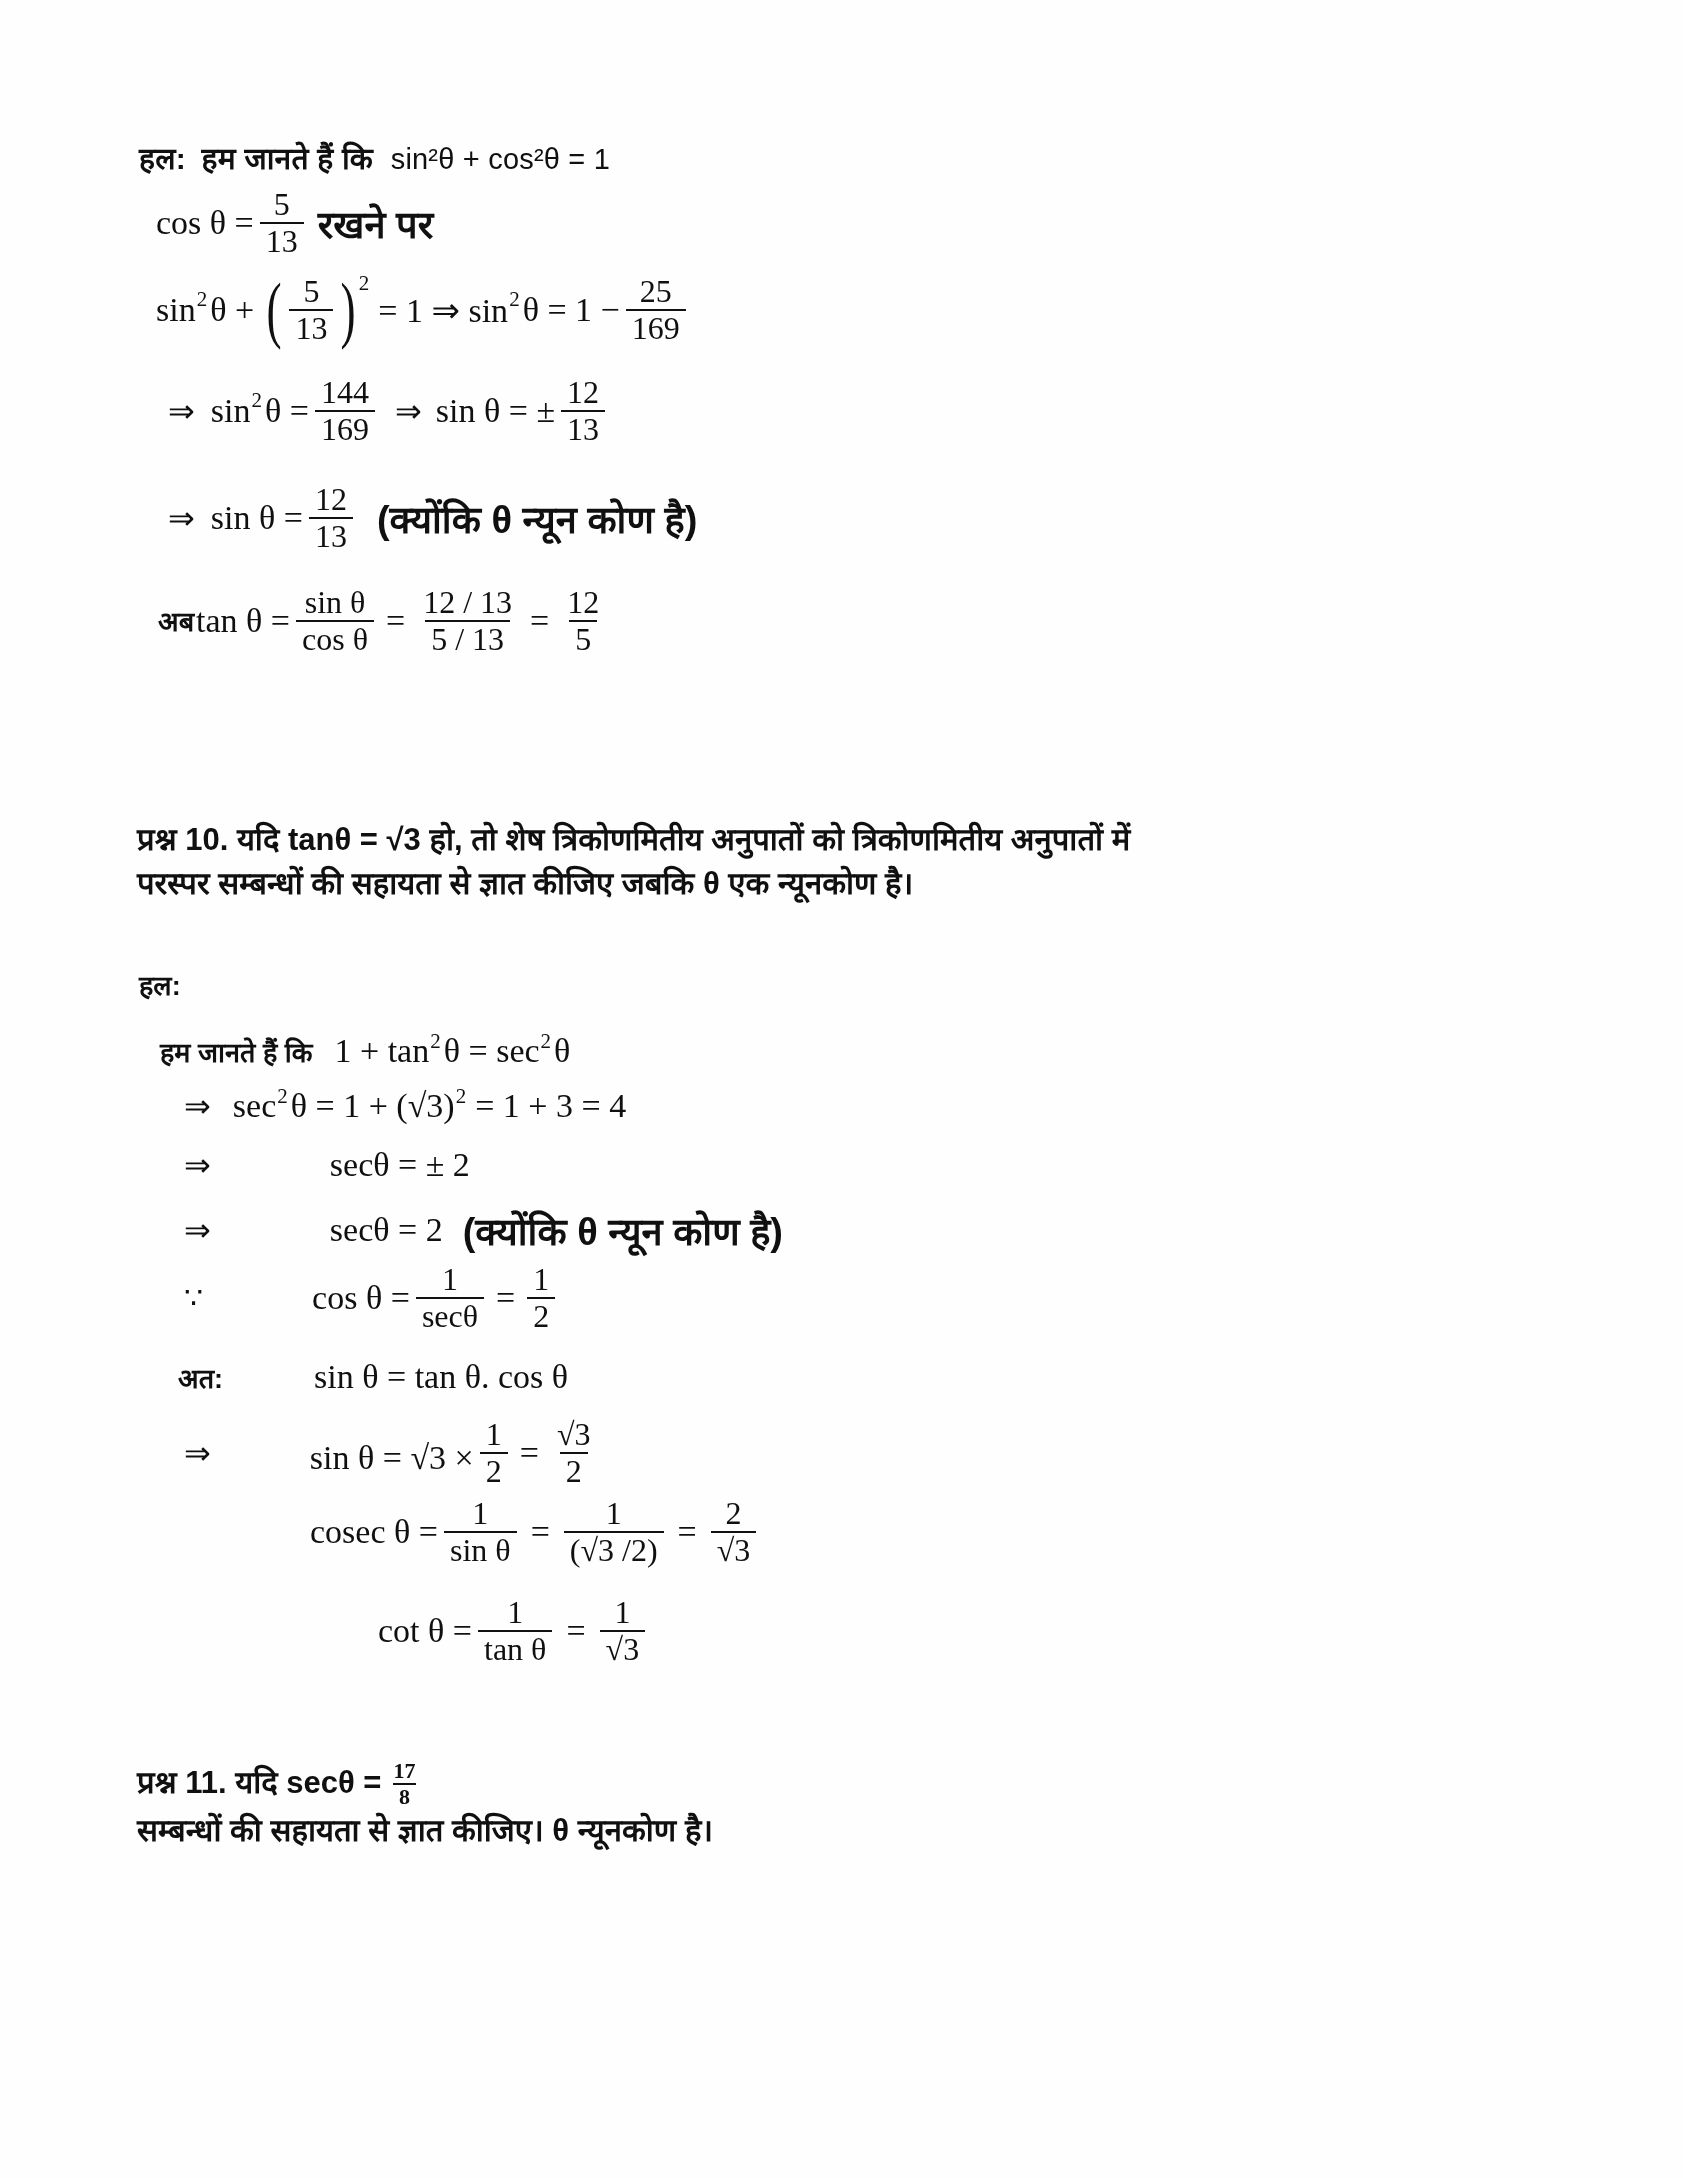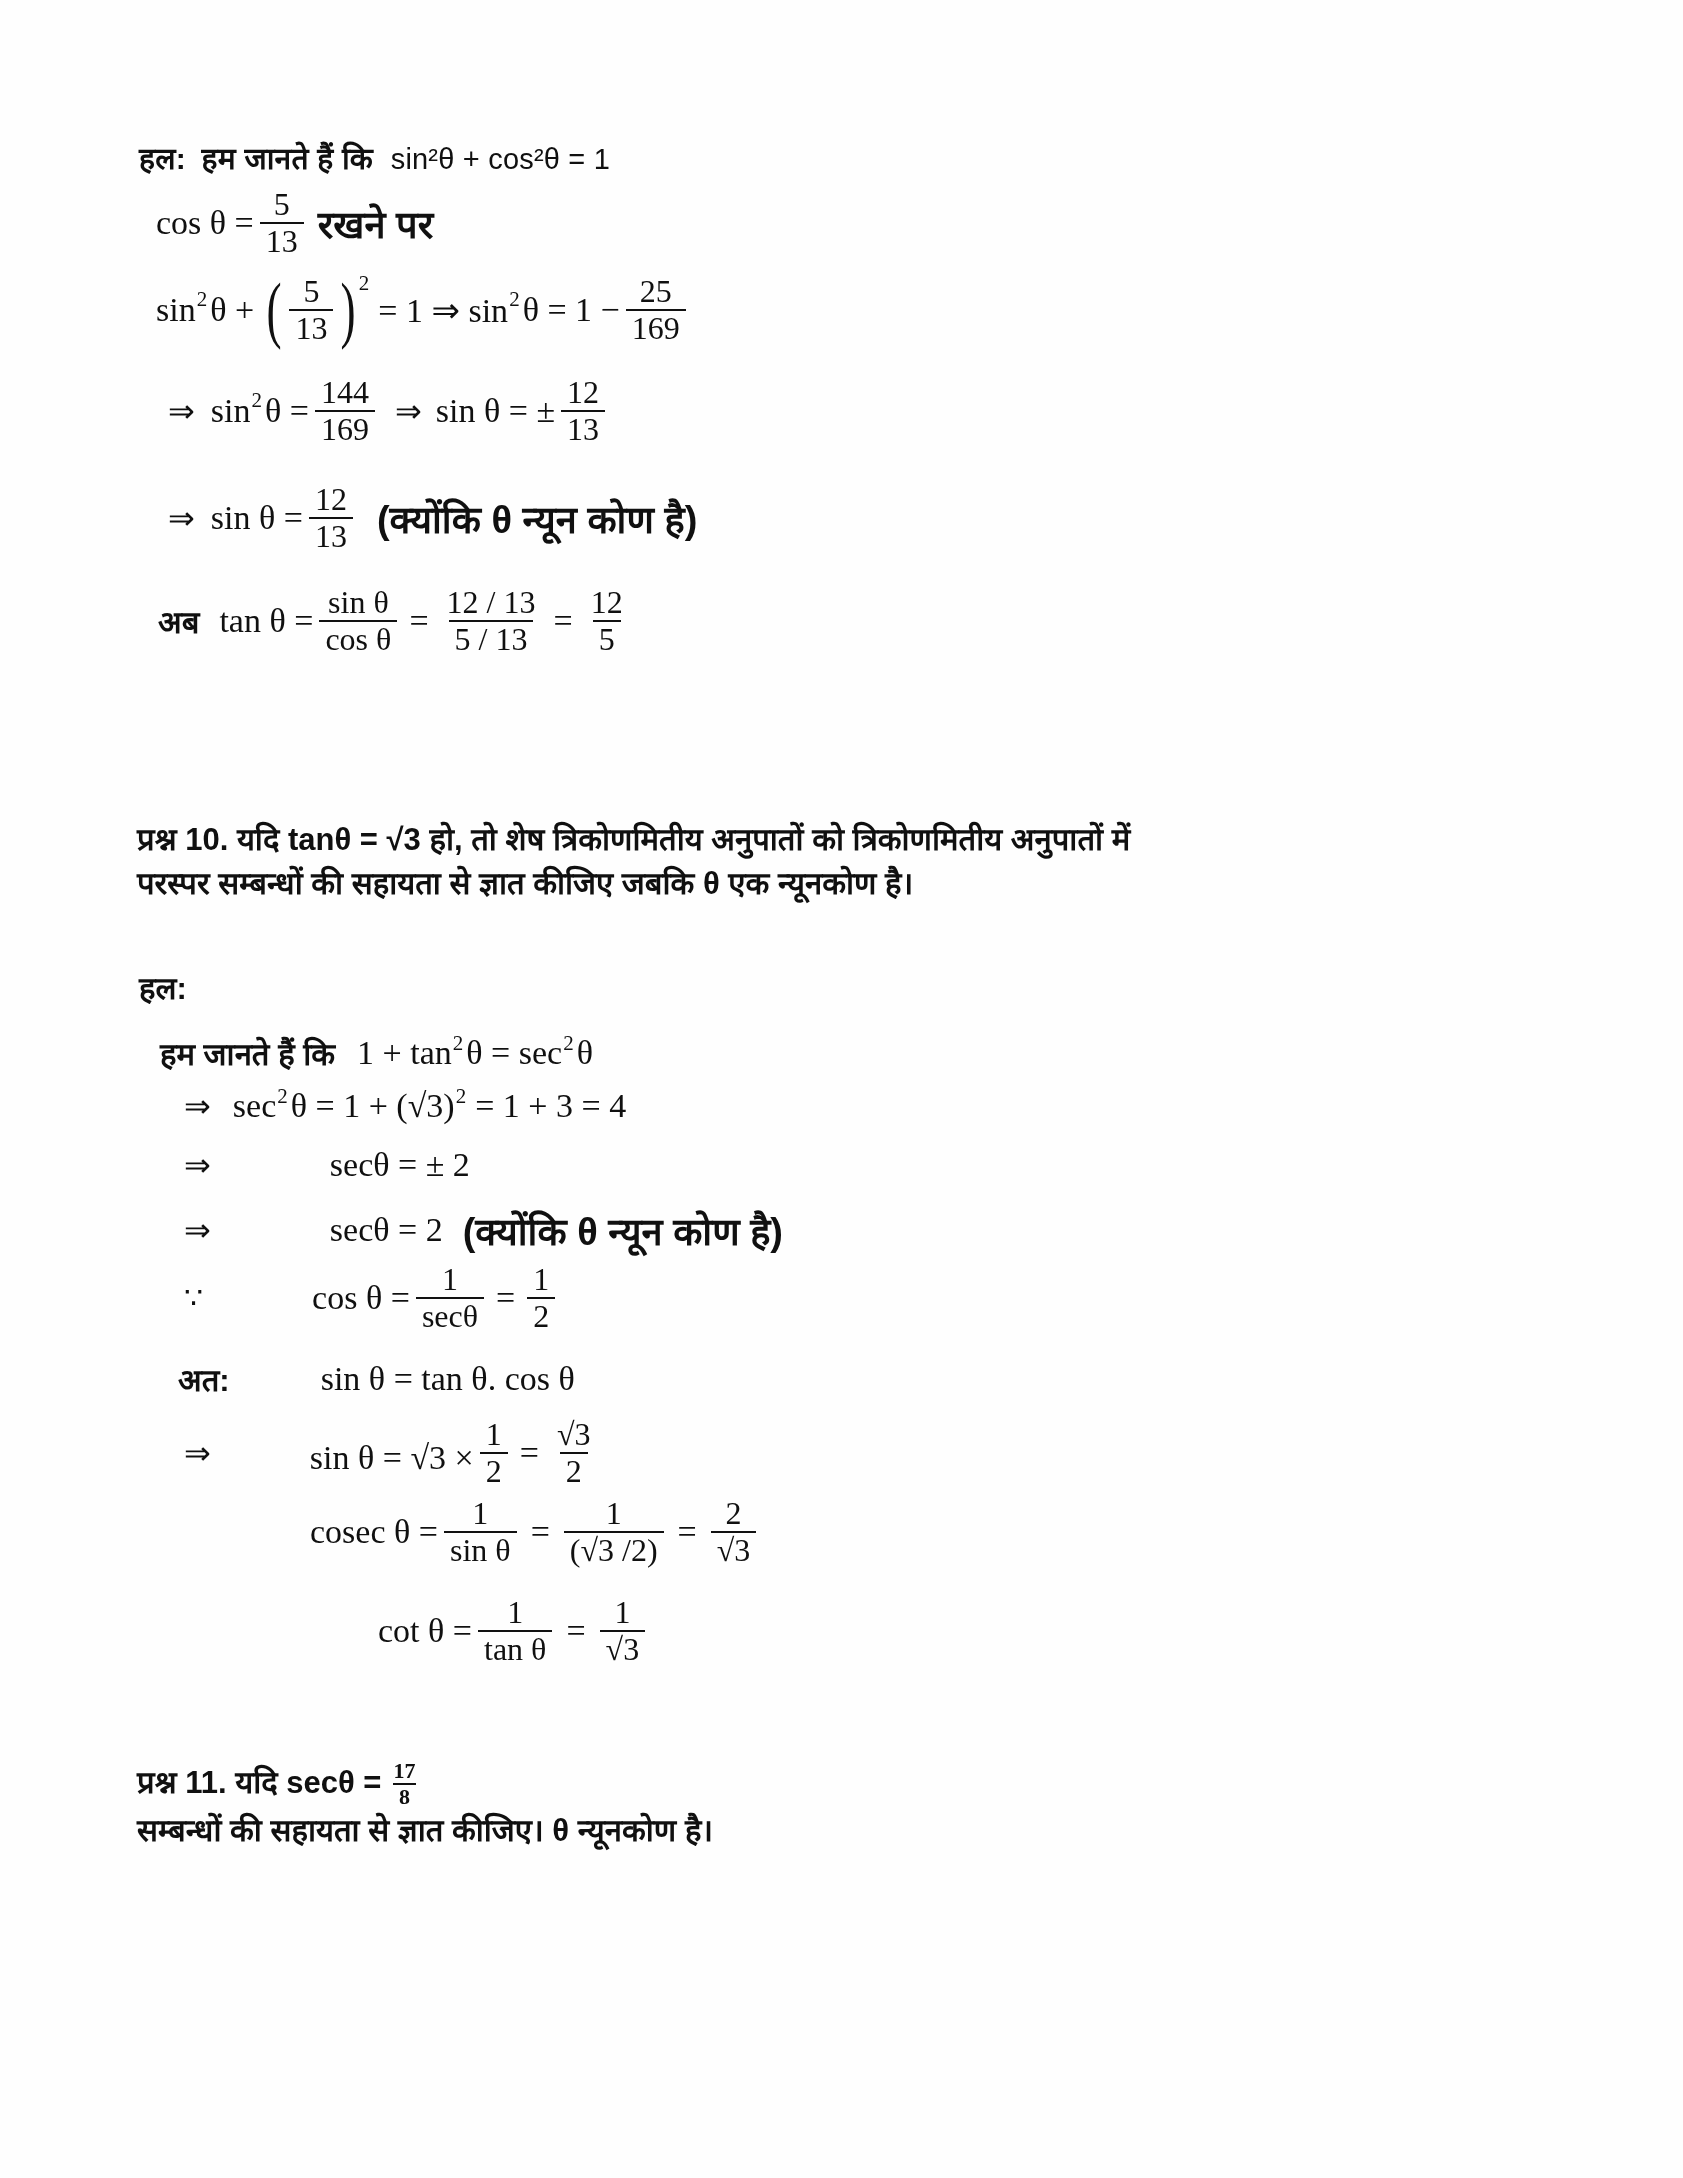--- a/index.html
+++ b/index.html
@@ -81,21 +81,21 @@
   }
   .note-hi {
     font-family: "Liberation Sans", sans-serif;
     font-weight: bold;
     font-size: 38px;
     padding-left: 8px;
   }
   .lead-hi {
     font-family: "Liberation Sans", sans-serif;
     font-weight: bold;
-    font-size: 31px;
+    font-size: 27px;
   }
   .arrow { font-size: 32px; }
 </style>
 </head>
 <body>
 
 <div class="page">
 
   <div class="blk sol-lead" style="left:139px; top:137px;">
     <span class="lbl">हल:</span>
@@ -154,21 +154,21 @@
     <span style="margin-left:16px;">sin θ =</span>
     <span class="frac">
       <span class="num">12</span>
       <span class="den">13</span>
     </span>
     <span class="note-hi" style="margin-left:10px;">(क्योंकि θ न्यून कोण है)</span>
   </div>
 
   <div class="blk eq" style="left:158px; top:586px;">
     <span class="lead-hi">अब</span>
-    <span style="margin-left:20px;">tan θ =</span>
+    <span style="margin-left:2px;">tan θ =</span>
     <span class="frac">
       <span class="num">sin θ</span>
       <span class="den">cos θ</span>
     </span>
     <span style="margin:0 6px;">=</span>
     <span class="frac">
       <span class="num">12 / 13</span>
       <span class="den">5 / 13</span>
     </span>
     <span style="margin:0 6px;">=</span>

